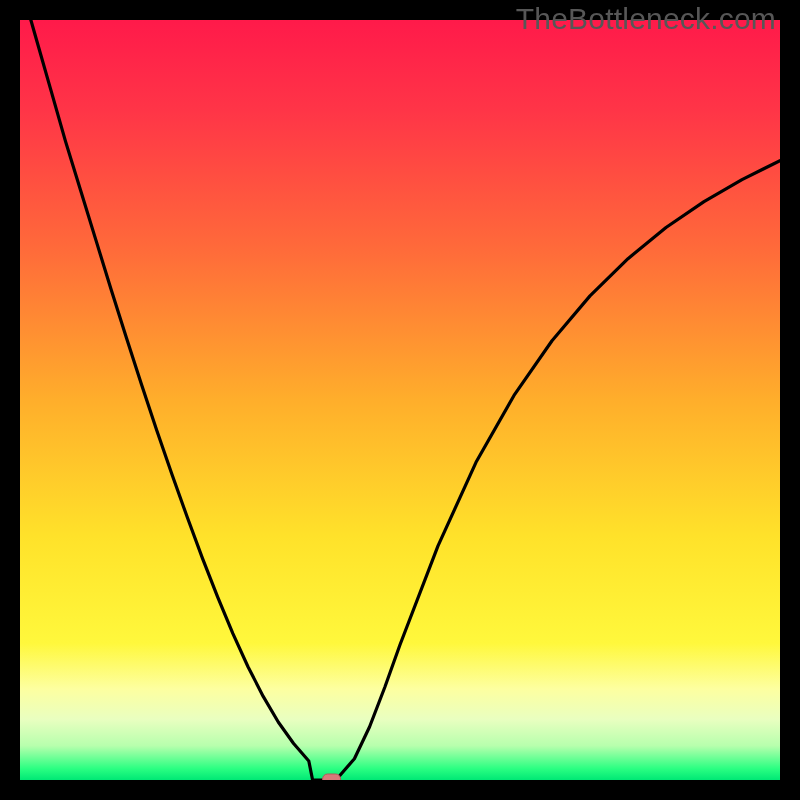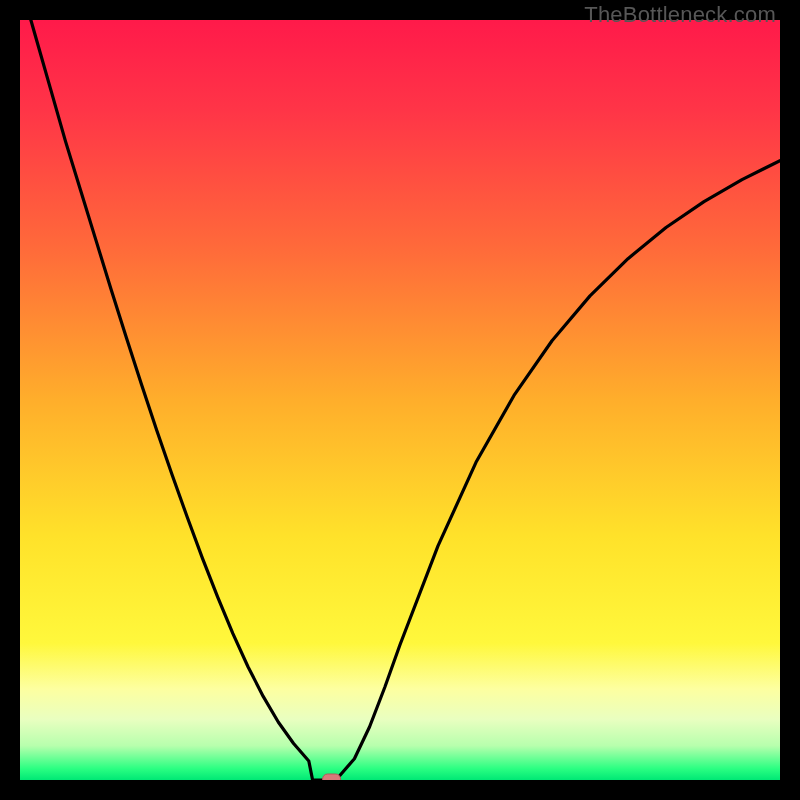--- a/index.html
+++ b/index.html
@@ -31,21 +31,21 @@
     left: 0;
     top: 0;
     width: 760px;
     height: 760px;
   }
   .watermark {
     position: absolute;
     top: 2px;
     right: 24px;
     color: #575757;
-    font-size: 22px;
+    font-size: 30px;
     font-weight: 500;
     letter-spacing: 0.2px;
   }
   svg {
     position: absolute;
     left: 0;
     top: 0;
   }
 </style>
 </head>

